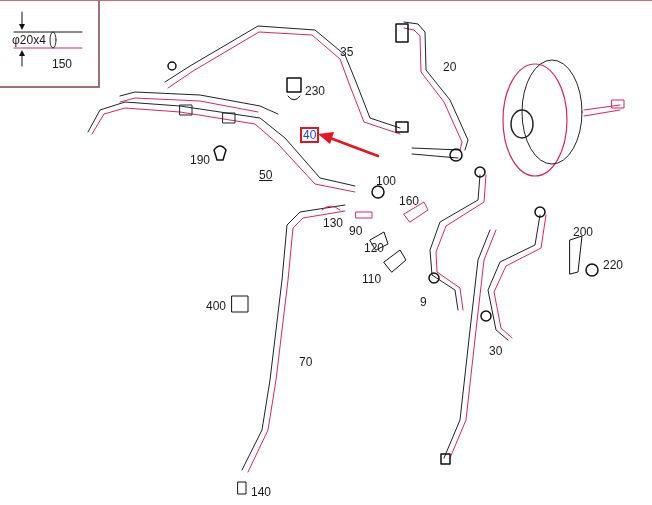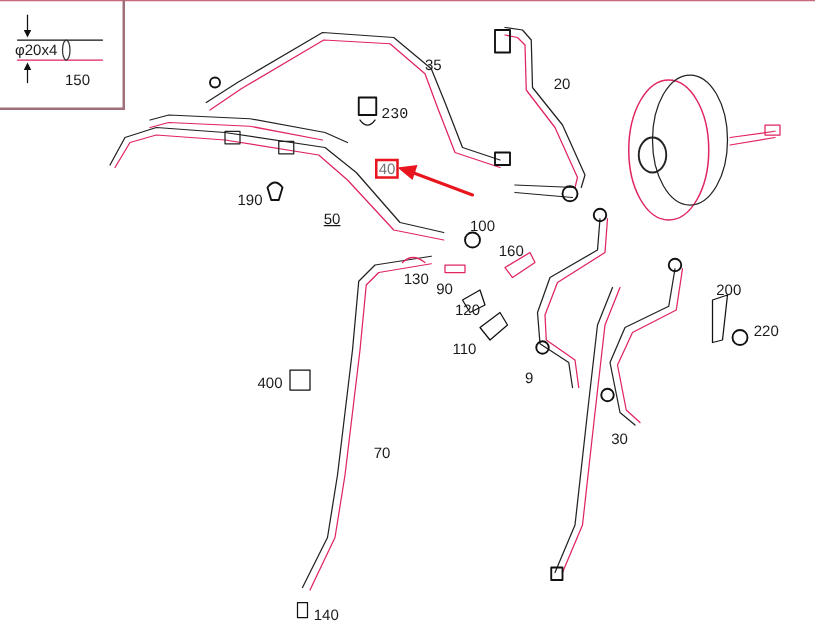--- a/index.html
+++ b/index.html
@@ -1,19 +1,19 @@
 <!DOCTYPE html>
 <html><head>
 <meta charset="utf-8">
 <style>
   html, body { margin:0; padding:0; background:#ffffff; }
   body { width:652px; height:505px; position:relative; overflow:hidden; font-family:"Liberation Sans", sans-serif; }
   #stage { position:absolute; left:0; top:0; width:652px; height:433px; }
   .lbl { position:absolute; font-size:12px; color:#1a1a1a; line-height:12px; white-space:nowrap; }
-  .hl { position:absolute; border:2px solid #e8141e; background:#fff; font-size:12px; line-height:12px; padding:0 1px; color:#737373; }
+  .hl { position:absolute; border:2px solid #e8141e; background:#fff; font-size:12px; line-height:12px; padding:0 1px; color:#1d4ed8; }
   .inset { position:absolute; left:0; top:0; width:98px; height:86px; border-right:2px solid #a0707a; border-bottom:2px solid #a0707a; }
   .topline { position:absolute; left:0; top:0; width:652px; height:1px; background:#c76a7c; }
 </style>
 </head>
 <body>
 
 <div id="stage">
   <div class="topline"></div>
 
   <div class="inset"></div>
@@ -124,21 +124,21 @@
         <polygon points="318,134 334,132 330,144" fill="#e8141e"></polygon>
       </g>
     </g>
   </svg>
 
   <div class="lbl" style="left:12px;top:34px;">φ20x4</div>
   <div class="lbl" style="left:52px;top:58px;">150</div>
 
   <div class="lbl" style="left:340px;top:46px;">35</div>
   <div class="lbl" style="left:443px;top:61px;">20</div>
-  <div class="lbl" style="left:305px;top:85px;font-family:Liberation Mono, monospace;">230</div>
+  <div class="lbl" style="left:305px;top:85px;">230</div>
   <div class="hl" style="left:300px;top:127px;">40</div>
   <div class="lbl" style="left:190px;top:154px;">190</div>
   <div class="lbl" style="left:259px;top:169px;text-decoration:underline;">50</div>
   <div class="lbl" style="left:376px;top:175px;">100</div>
   <div class="lbl" style="left:399px;top:195px;">160</div>
   <div class="lbl" style="left:323px;top:217px;">130</div>
   <div class="lbl" style="left:349px;top:225px;">90</div>
   <div class="lbl" style="left:349px;top:242px;margin-left:15px;">120</div>
   <div class="lbl" style="left:362px;top:273px;">110</div>
   <div class="lbl" style="left:573px;top:226px;">200</div>

